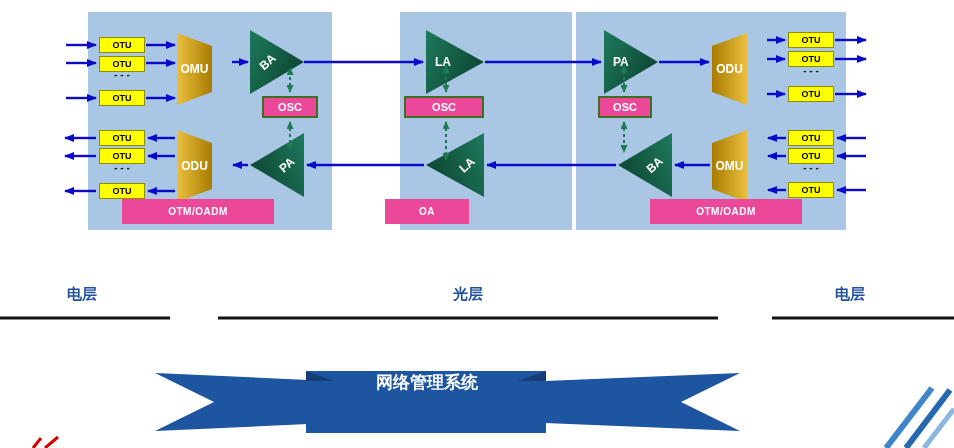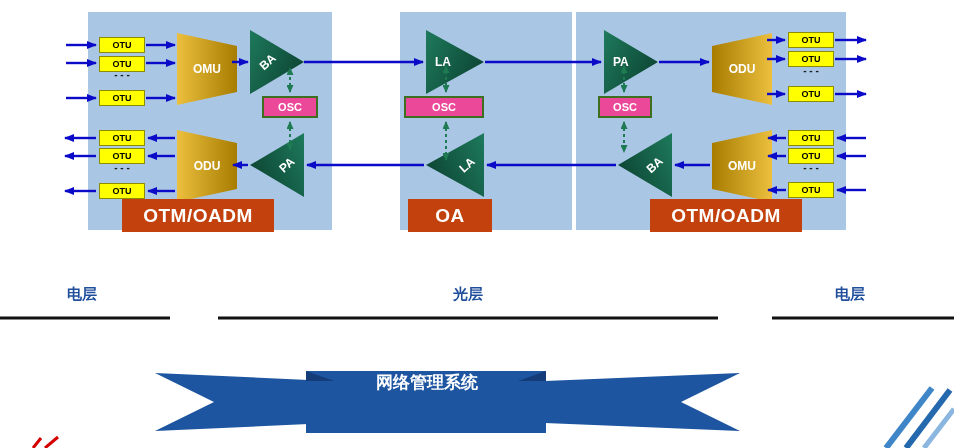--- a/index.html
+++ b/index.html
@@ -2,33 +2,33 @@
 <html><head>
 <meta charset="utf-8">
 <style>
   *{margin:0;padding:0;box-sizing:border-box}
   body{font-family:"Liberation Sans",sans-serif;background:#fff}
   .canvas{position:relative;width:954px;height:448px;background:#fff;overflow:hidden}
   .panel{position:absolute;background:#a9c7e5;z-index:0}
   .otu{position:absolute;width:46px;height:16px;background:#ffff00;border:1px solid #8c8c00;color:#000;
        font-size:9px;font-weight:bold;display:flex;align-items:center;justify-content:center;z-index:2}
   .dots{position:absolute;width:40px;text-align:center;font-size:10px;font-weight:bold;color:#1a1a1a;z-index:2}
-  .trap{position:absolute;width:60px;height:72px;display:flex;align-items:center;justify-content:center;
+  .trap{position:absolute;width:35px;height:72px;display:flex;align-items:center;justify-content:center;
         color:#fff;font-weight:bold;font-size:12px;z-index:2}
   .trap.r{clip-path:polygon(0 0,100% 18%,100% 82%,0 100%);background:linear-gradient(90deg,#ecbf3e,#a77c00)}
   .trap.l{clip-path:polygon(0 18%,100% 0,100% 100%,0 82%);background:linear-gradient(270deg,#ecbf3e,#a77c00)}
   .tri{position:absolute;display:flex;align-items:center;color:#fff;font-weight:bold;font-size:12px;z-index:2}
   .tri.r{clip-path:polygon(0 0,100% 50%,0 100%);background:linear-gradient(115deg,#1e7a5c,#0a3d2d);
          justify-content:flex-start;padding-left:9px}
   .tri.l{clip-path:polygon(100% 0,100% 100%,0 50%);background:linear-gradient(245deg,#1e7a5c,#0a3d2d);
          justify-content:flex-end;padding-right:9px}
   .rot{transform:rotate(-42deg)}
   .osc{position:absolute;height:22px;background:#ec4899;border:2px solid #3e6e1f;color:#fff;font-weight:bold;
        font-size:11px;display:flex;align-items:center;justify-content:center;z-index:2}
-  .sitelabel{position:absolute;height:33px;background:#c2410c;color:#fff;font-weight:bold;font-size:19px;
+  .sitelabel{position:absolute;height:25px;background:#ec4899;color:#fff;font-weight:bold;font-size:10px;
        display:flex;align-items:center;justify-content:center;z-index:2;letter-spacing:.5px}
   .layer{position:absolute;width:44px;text-align:center;color:#1f4e9c;font-weight:bold;font-size:15px;z-index:2}
   .overlay{position:absolute;left:0;top:0;z-index:5;pointer-events:none}
   .banner-text{position:absolute;left:330px;top:371px;width:194px;text-align:center;color:#fff;
        font-weight:bold;font-size:17px;z-index:6}
 </style>
 </head>
 <body>
 
 <div class="canvas">
@@ -65,21 +65,21 @@
 
   <div class="tri r" style="left:426px;top:30px;width:58px;height:64px">
     <span>LA</span>
   </div>
   <div class="osc" style="left:404px;top:96px;width:80px">
     <span>OSC</span>
   </div>
   <div class="tri l" style="left:426px;top:133px;width:58px;height:64px">
     <span class="rot">LA</span>
   </div>
-  <div class="sitelabel" style="left:408px;top:199px;width:84px">OA</div>
+  <div class="sitelabel" style="left:385px;top:199px;width:84px">OA</div>
 
   <div class="tri r" style="left:604px;top:30px;width:54px;height:64px">
     <span>PA</span>
   </div>
   <div class="osc" style="left:598px;top:96px;width:54px">
     <span>OSC</span>
   </div>
   <div class="trap l" style="left:712px;top:33px">
     <span>ODU</span>
   </div>

